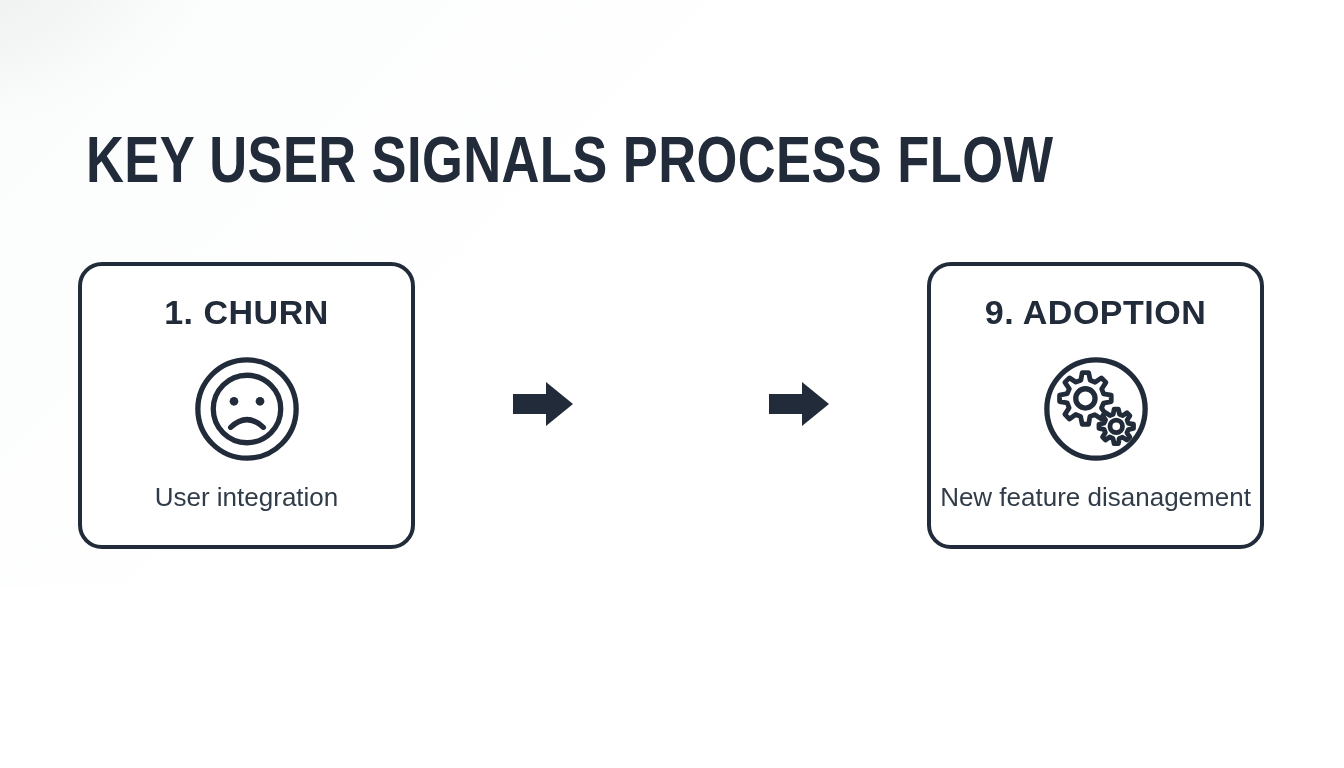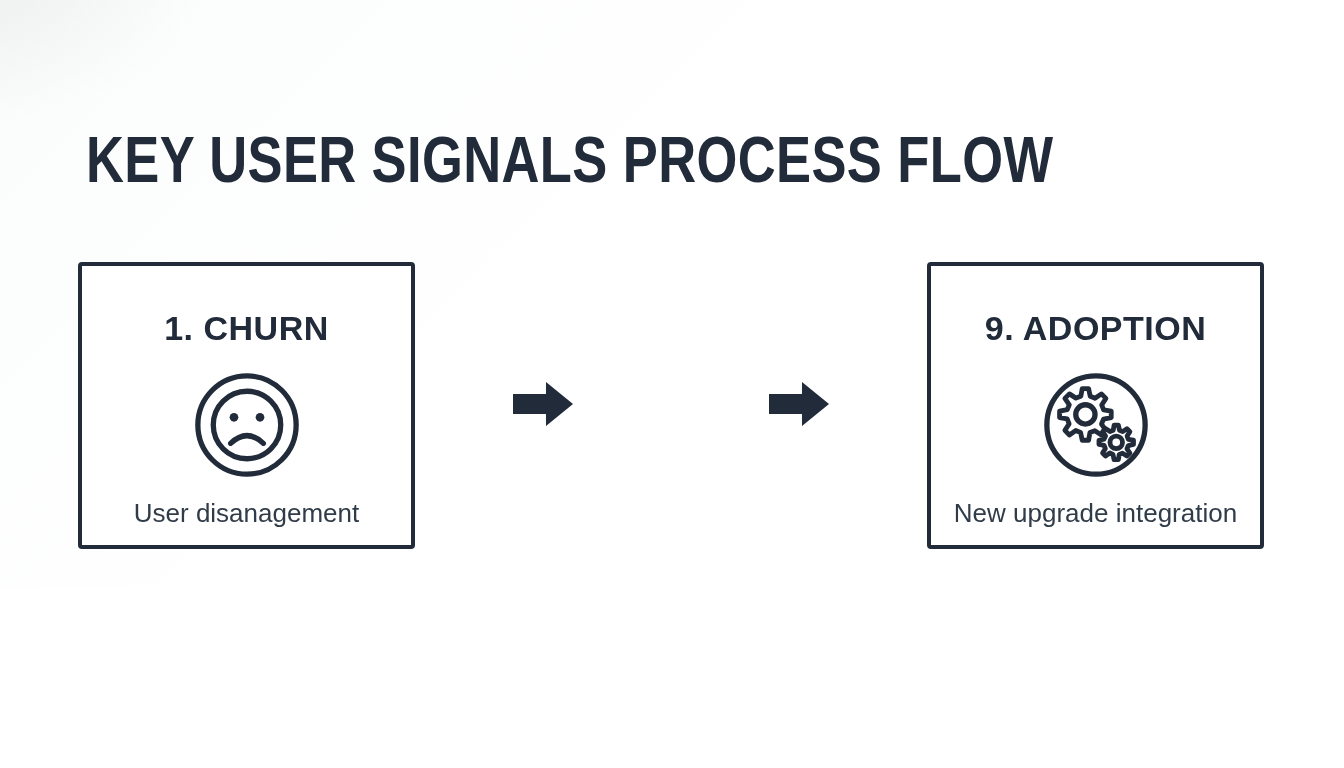--- a/index.html
+++ b/index.html
@@ -21,24 +21,24 @@
     transform:scaleX(.82);transform-origin:left top;
     letter-spacing:.5px;
   }
   .flow{
     position:absolute;left:78px;top:262px;width:1186px;height:287px;
     display:flex;flex-direction:row;align-items:flex-start;
   }
   .step-card{
     box-sizing:border-box;
     width:337px;height:287px;flex:0 0 337px;
-    border:4.5px solid #212b3a;border-radius:4px;
+    border:4.5px solid #212b3a;border-radius:24px;
     background:#ffffff;
     display:flex;flex-direction:column;align-items:center;
-    padding-top:42px;
+    padding-top:26px;
   }
   .step-title{
     font-size:34px;line-height:40px;font-weight:700;
     color:#212b3a;letter-spacing:.5px;white-space:nowrap;
   }
   .step-icon{margin-top:24px;width:106px;height:106px;}
   .step-icon svg{display:block;}
   .step-caption{
     margin-top:20px;
     font-size:26px;line-height:30px;font-weight:400;
@@ -63,21 +63,21 @@
       <div class="step-title">1. CHURN</div>
       <div class="step-icon">
         <svg width="106" height="106" viewBox="0 0 110 110" fill="none">
           <circle cx="55" cy="55" r="51" stroke="#212b3a" stroke-width="5.5"></circle>
           <circle cx="55" cy="55" r="35" stroke="#212b3a" stroke-width="5.5"></circle>
           <circle cx="41.5" cy="47" r="4.5" fill="#212b3a"></circle>
           <circle cx="68.5" cy="47" r="4.5" fill="#212b3a"></circle>
           <path d="M38 74 Q55 58 72 74" stroke="#212b3a" stroke-width="5.5" stroke-linecap="round"></path>
         </svg>
       </div>
-      <div class="step-caption">User disanagement</div>
+      <div class="step-caption">User integration</div>
     </div>
 
     <div class="arrow-gap">
       <svg width="60" height="44" viewBox="0 0 60 44">
         <polygon points="0,12 33,12 33,0 60,22 33,44 33,32 0,32" fill="#212b3a"></polygon>
       </svg>
     </div>
 
 
     <div class="arrow-gap">
@@ -90,17 +90,17 @@
       <div class="step-title">9. ADOPTION</div>
       <div class="step-icon">
         <svg width="106" height="106" viewBox="0 0 110 110" fill="none">
           <circle cx="55" cy="55" r="51" stroke="#212b3a" stroke-width="5.5"></circle>
           <path d="M70.8 40.7L70.8 47.3L62.8 49.0L60.7 54.0L65.3 60.6L60.6 65.3L53.8 60.9L48.7 62.9L47.3 70.8L40.7 70.8L39.0 62.8L34.0 60.7L27.4 65.3L22.7 60.6L27.1 53.8L25.1 48.7L17.2 47.3L17.2 40.7L25.2 39.0L27.3 34.0L22.7 27.4L27.4 22.7L34.2 27.1L39.3 25.1L40.7 17.2L47.3 17.2L49.0 25.2L54.0 27.3L60.6 22.7L65.3 27.4L60.9 34.2L62.9 39.3Z" fill="#ffffff" stroke="#212b3a" stroke-width="5" stroke-linejoin="round"></path>
           <circle cx="44" cy="44" r="10" fill="#ffffff" stroke="#212b3a" stroke-width="5.5"></circle>
           <path d="M93.9 70.8L93.9 75.2L88.6 76.4L87.1 79.7L90.2 84.1L87.1 87.2L82.5 84.3L79.1 85.6L78.2 90.9L73.8 90.9L72.6 85.6L69.3 84.1L64.9 87.2L61.8 84.1L64.7 79.5L63.4 76.1L58.1 75.2L58.1 70.8L63.4 69.6L64.9 66.3L61.8 61.9L64.9 58.8L69.5 61.7L72.9 60.4L73.8 55.1L78.2 55.1L79.4 60.4L82.7 61.9L87.1 58.8L90.2 61.9L87.3 66.5L88.6 69.9Z" fill="#ffffff" stroke="#212b3a" stroke-width="5" stroke-linejoin="round"></path>
           <circle cx="76" cy="73" r="6.5" fill="#ffffff" stroke="#212b3a" stroke-width="5"></circle>
         </svg>
       </div>
-      <div class="step-caption">New upgrade integration</div>
+      <div class="step-caption">New feature disanagement</div>
     </div>
 
   </div>
 </div>
 
 </body></html>

